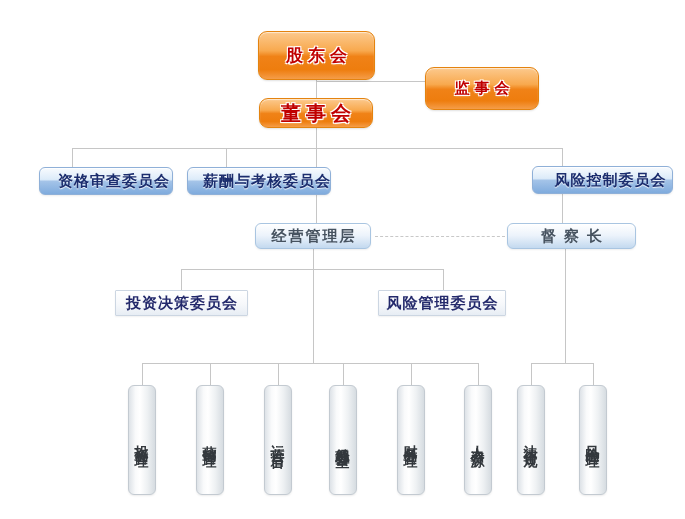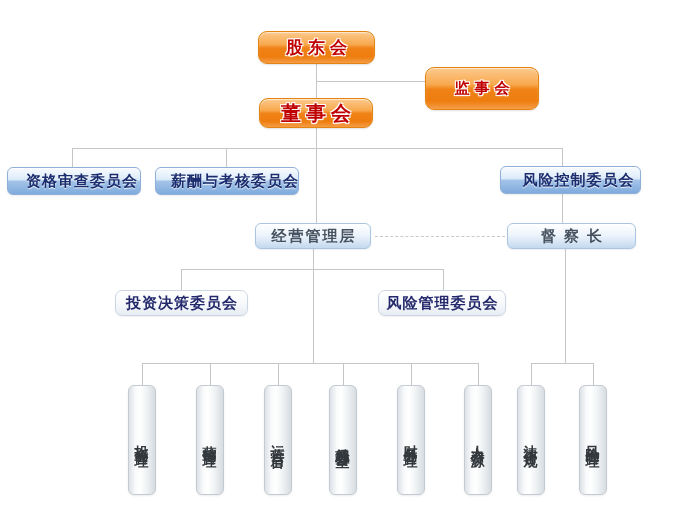--- a/index.html
+++ b/index.html
@@ -18,34 +18,35 @@
     box-shadow:inset 0 1px 1px rgba(255,255,255,.6),0 1px 2px rgba(0,0,0,.12);
   }
 
   
   .node-blue{
     background:linear-gradient(180deg,#f8fbfe 0%,#dcebf9 44%,#a3c3e8 52%,#7fabdd 100%);
     border:1px solid #8fb0d8;border-radius:6px;
     color:#1b2d6e;font-size:15px;letter-spacing:1px;padding-left:16px;
     text-shadow:0 1px 1px rgba(255,255,255,.9);
     box-shadow:inset 0 1px 0 rgba(255,255,255,.8),0 1px 2px rgba(0,0,0,.08);
+    margin-left:32px;
   }
 
   
   .node-lightblue{
     background:linear-gradient(180deg,#ffffff 0%,#ecf3fb 48%,#c3d9ef 100%);
     border:1px solid #a9c5e1;border-radius:6px;
     color:#46525f;font-size:15px;letter-spacing:2px;padding-left:2px;
     box-shadow:inset 0 1px 0 rgba(255,255,255,.9),0 1px 2px rgba(0,0,0,.07);
   }
 
   
   .node-white{
     background:linear-gradient(180deg,#ffffff 0%,#f6f8fb 55%,#e7edf4 100%);
-    border:1px solid #ccd6e2;border-radius:7px;
+    border:1px solid #ccd6e2;border-radius:1px;
     color:#23296b;font-size:15px;letter-spacing:1px;padding-left:1px;
     box-shadow:0 1px 2px rgba(0,0,0,.06);
   }
 
   
   .node-pill{
     width:28px;height:110px;top:385px;
     background:linear-gradient(90deg,#dde2e7 0%,#f9fafb 25%,#ffffff 42%,#eef1f3 70%,#d6dce1 100%);
     border:1px solid #c3cad1;border-radius:6px;
     color:#33383d;font-size:14px;letter-spacing:3px;
@@ -87,21 +88,21 @@
   <div class="vline" style="left:278px;top:363px;height:22px;"></div>
   <div class="vline" style="left:343px;top:363px;height:22px;"></div>
   <div class="vline" style="left:411px;top:363px;height:22px;"></div>
   <div class="vline" style="left:478px;top:363px;height:22px;"></div>
 
   <div class="vline" style="left:565px;top:249px;height:114px;"></div>
   <div class="hline" style="left:531px;top:363px;width:62px;"></div>
   <div class="vline" style="left:531px;top:363px;height:22px;"></div>
   <div class="vline" style="left:593px;top:363px;height:22px;"></div>
 
-  <div class="node node-orange" style="left:258px;top:31px;width:117px;height:33px;">股东会</div>
+  <div class="node node-orange" style="left:258px;top:31px;width:117px;height:49px;">股东会</div>
   <div class="node node-orange" style="left:425px;top:67px;width:114px;height:43px;font-size:15px;">监事会</div>
   <div class="node node-orange" style="left:259px;top:98px;width:114px;height:30px;font-size:20px;">董事会</div>
 
   <div class="node node-blue" style="left:7px;top:167px;width:134px;height:28px;">资格审查委员会</div>
   <div class="node node-blue" style="left:155px;top:167px;width:144px;height:28px;text-align:center;">薪酬与考核委员会</div>
   <div class="node node-blue" style="left:500px;top:166px;width:141px;height:28px;">风险控制委员会</div>
 
   <div class="node node-lightblue" style="left:255px;top:223px;width:116px;height:26px;text-align:center;">经营管理层</div>
   <div class="node node-lightblue" style="left:507px;top:223px;width:129px;height:26px;letter-spacing:8px;padding-left:8px;">督察长</div>
 

